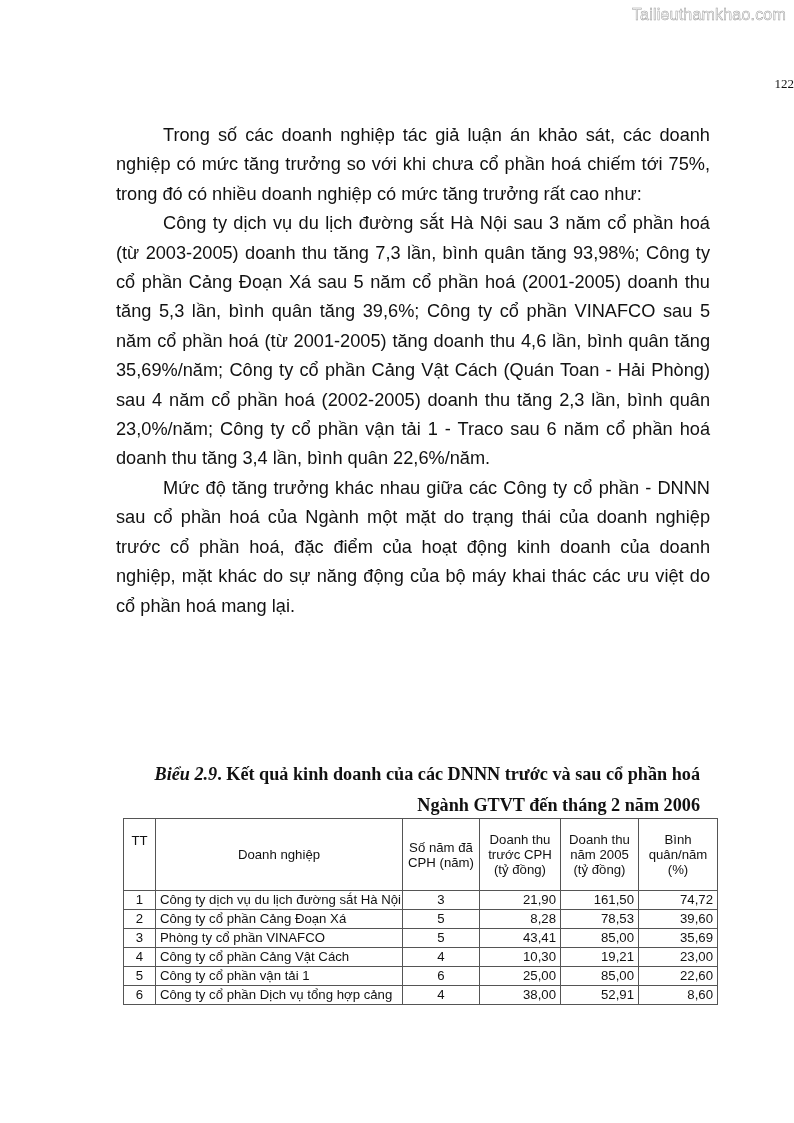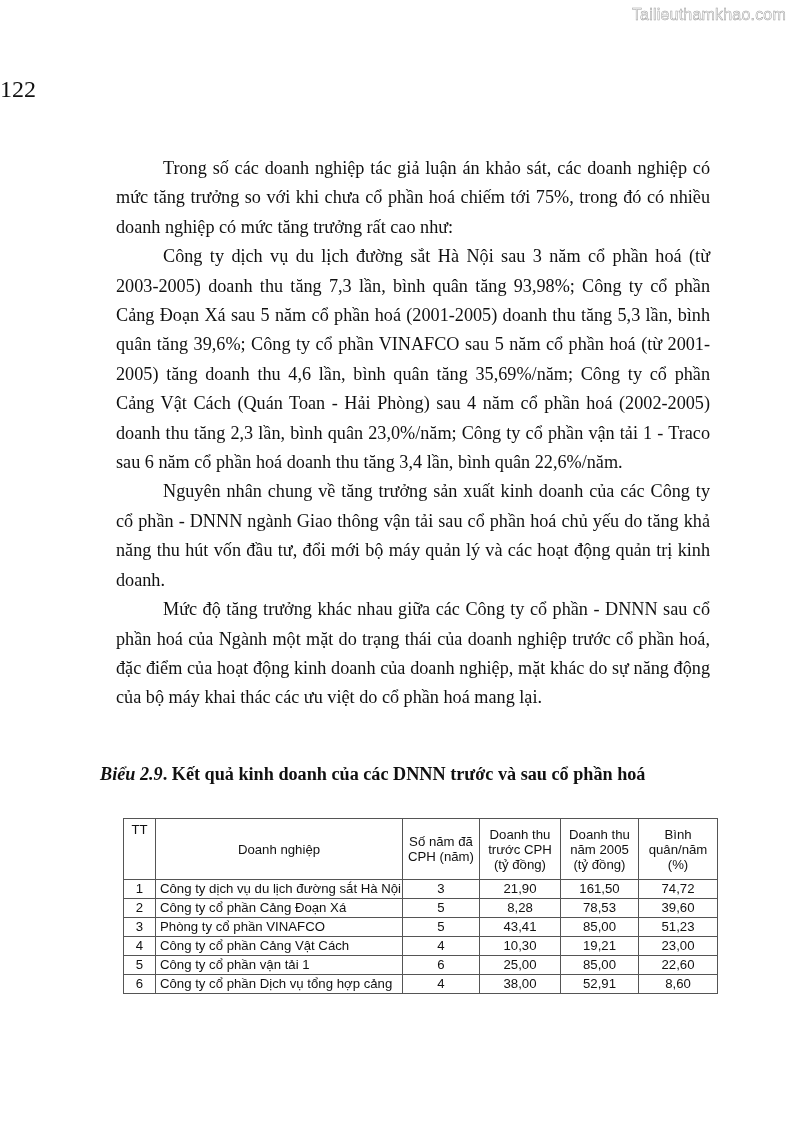--- a/index.html
+++ b/index.html
@@ -3,74 +3,74 @@
 <meta charset="utf-8">
 <style>
   html, body { margin: 0; padding: 0; background: #ffffff; }
   body { width: 794px; height: 1123px; position: relative; overflow: hidden; }
   .watermark {
     position: absolute; top: 6px; right: 8px;
     font-family: "Liberation Sans", sans-serif; font-size: 16px;
     color: #ffffff; -webkit-text-stroke: 0.5px #9a9a9a; letter-spacing: 0.2px;
   }
   .page-number {
-    position: absolute; top: 76px; left: 0; width: 794px; text-align: left;
-    font-family: "Liberation Serif", serif; font-size: 24px; color: #111;
+    position: absolute; top: 76px; left: 0; width: 794px; text-align: right;
+    font-family: "Liberation Serif", serif; font-size: 13px; color: #111;
   }
   .body-text {
     position: absolute; top: 121px; left: 116px; width: 594px;
-    font-family: Liberation Serif, serif; font-size: 18.2px; line-height: 29.4px;
-    color: #111; text-align: justify; margin-top: 33px;
+    font-family: Liberation Sans, sans-serif; font-size: 18.2px; line-height: 29.4px;
+    color: #111; text-align: justify;
   }
   .body-text p { margin: 0; text-indent: 47px; text-align: justify; }
   .caption {
-    position: absolute; top: 759px; left: 100px; width: 600px; text-align: left;
+    position: absolute; top: 759px; left: 100px; width: 600px; text-align: right;
     font-family: "Liberation Serif", serif; font-size: 18.2px; line-height: 31px;
     font-weight: bold; color: #111;
   }
   .caption .label { font-style: italic; }
   table.data-table {
     position: absolute; top: 818px; left: 123px; width: 594px;
     border-collapse: collapse; table-layout: fixed;
     font-family: "Liberation Sans", sans-serif; font-size: 13.2px; color: #111;
     border: 1.5px solid #7a7a7a;
   }
   table.data-table th, table.data-table td {
     border: 1px solid #555; padding: 0 4px; line-height: 14px;
     font-weight: normal; overflow: hidden; white-space: nowrap;
   }
   table.data-table thead th { height: 57px; vertical-align: middle; text-align: center; white-space: normal; line-height: 15px; }
-  table.data-table thead th.tt { vertical-align: top; padding-top: 3px; }
+  table.data-table thead th.tt { vertical-align: top; padding-top: 14px; }
   table.data-table tbody td { height: 18px; }
   td.c-center { text-align: center; }
   td.c-left { text-align: left; }
-  td.c-right { text-align: center; }
+  td.c-right { text-align: right; }
   col.w-tt { width: 32px; }
   col.w-name { width: 247px; }
   col.w-years { width: 77px; }
   col.w-before { width: 81px; }
   col.w-2005 { width: 78px; }
   col.w-avg { width: 79px; }
 </style>
 </head>
 <body>
 
 <div class="watermark">Tailieuthamkhao.com</div>
 
 <div class="page-number">122</div>
 
 <div class="body-text">
   <p>Trong số các doanh nghiệp tác giả luận án khảo sát, các doanh nghiệp có mức tăng trưởng so với khi chưa cổ phần hoá chiếm tới 75%, trong đó có nhiều doanh nghiệp có mức tăng trưởng rất cao như:</p>
   <p>Công ty dịch vụ du lịch đường sắt Hà Nội sau 3 năm cổ phần hoá (từ 2003-2005) doanh thu  tăng 7,3 lần, bình quân tăng 93,98%; Công ty cổ phần Cảng Đoạn Xá sau 5 năm cổ phần hoá (2001-2005) doanh thu tăng 5,3 lần, bình quân tăng 39,6%; Công ty cổ phần VINAFCO sau 5 năm cổ phần hoá (từ 2001-2005) tăng doanh thu 4,6 lần, bình quân tăng 35,69%/năm; Công ty cổ phần Cảng Vật Cách (Quán Toan - Hải Phòng) sau 4 năm cổ phần hoá (2002-2005) doanh thu tăng 2,3 lần, bình quân 23,0%/năm; Công ty cổ phần vận tải 1 - Traco sau 6 năm cổ phần hoá doanh thu tăng 3,4 lần, bình quân 22,6%/năm.</p>
-  <p>Nguyên nhân chung về tăng trưởng sản xuất kinh doanh của các Công ty cổ phần - DNNN ngành Giao thông vận tải sau cổ phần hoá chủ yếu do tăng khả năng thu hút vốn đầu tư, đổi mới bộ máy quản lý và các hoạt động quản trị kinh doanh.</p>
   <p>Mức độ tăng trưởng khác nhau giữa các Công ty cổ phần - DNNN sau cổ phần hoá của Ngành một mặt do trạng thái của doanh nghiệp trước cổ phần hoá, đặc điểm của hoạt động kinh doanh của doanh nghiệp, mặt khác do sự năng động của bộ máy khai thác các ưu việt do cổ phần hoá mang lại.</p>
 </div>
 
 <div class="caption">
   <div><span class="label">Biểu 2.9</span><span>. Kết quả kinh doanh của các DNNN trước và sau cổ phần hoá</span></div>
+  <div>Ngành GTVT đến tháng 2 năm 2006</div>
 </div>
 
 <table class="data-table">
   <colgroup>
     <col class="w-tt">
       <col class="w-name">
       <col class="w-years">
       <col class="w-before">
       <col class="w-2005">
       <col class="w-avg">
@@ -101,21 +101,21 @@
       <td class="c-right">8,28</td>
       <td class="c-right">78,53</td>
       <td class="c-right">39,60</td>
     </tr>
     <tr>
       <td class="c-center">3</td>
       <td class="c-left">Phòng ty cổ phần VINAFCO</td>
       <td class="c-center">5</td>
       <td class="c-right">43,41</td>
       <td class="c-right">85,00</td>
-      <td class="c-right">51,23</td>
+      <td class="c-right">35,69</td>
     </tr>
     <tr>
       <td class="c-center">4</td>
       <td class="c-left">Công ty cổ phần Cảng Vật Cách</td>
       <td class="c-center">4</td>
       <td class="c-right">10,30</td>
       <td class="c-right">19,21</td>
       <td class="c-right">23,00</td>
     </tr>
     <tr>

